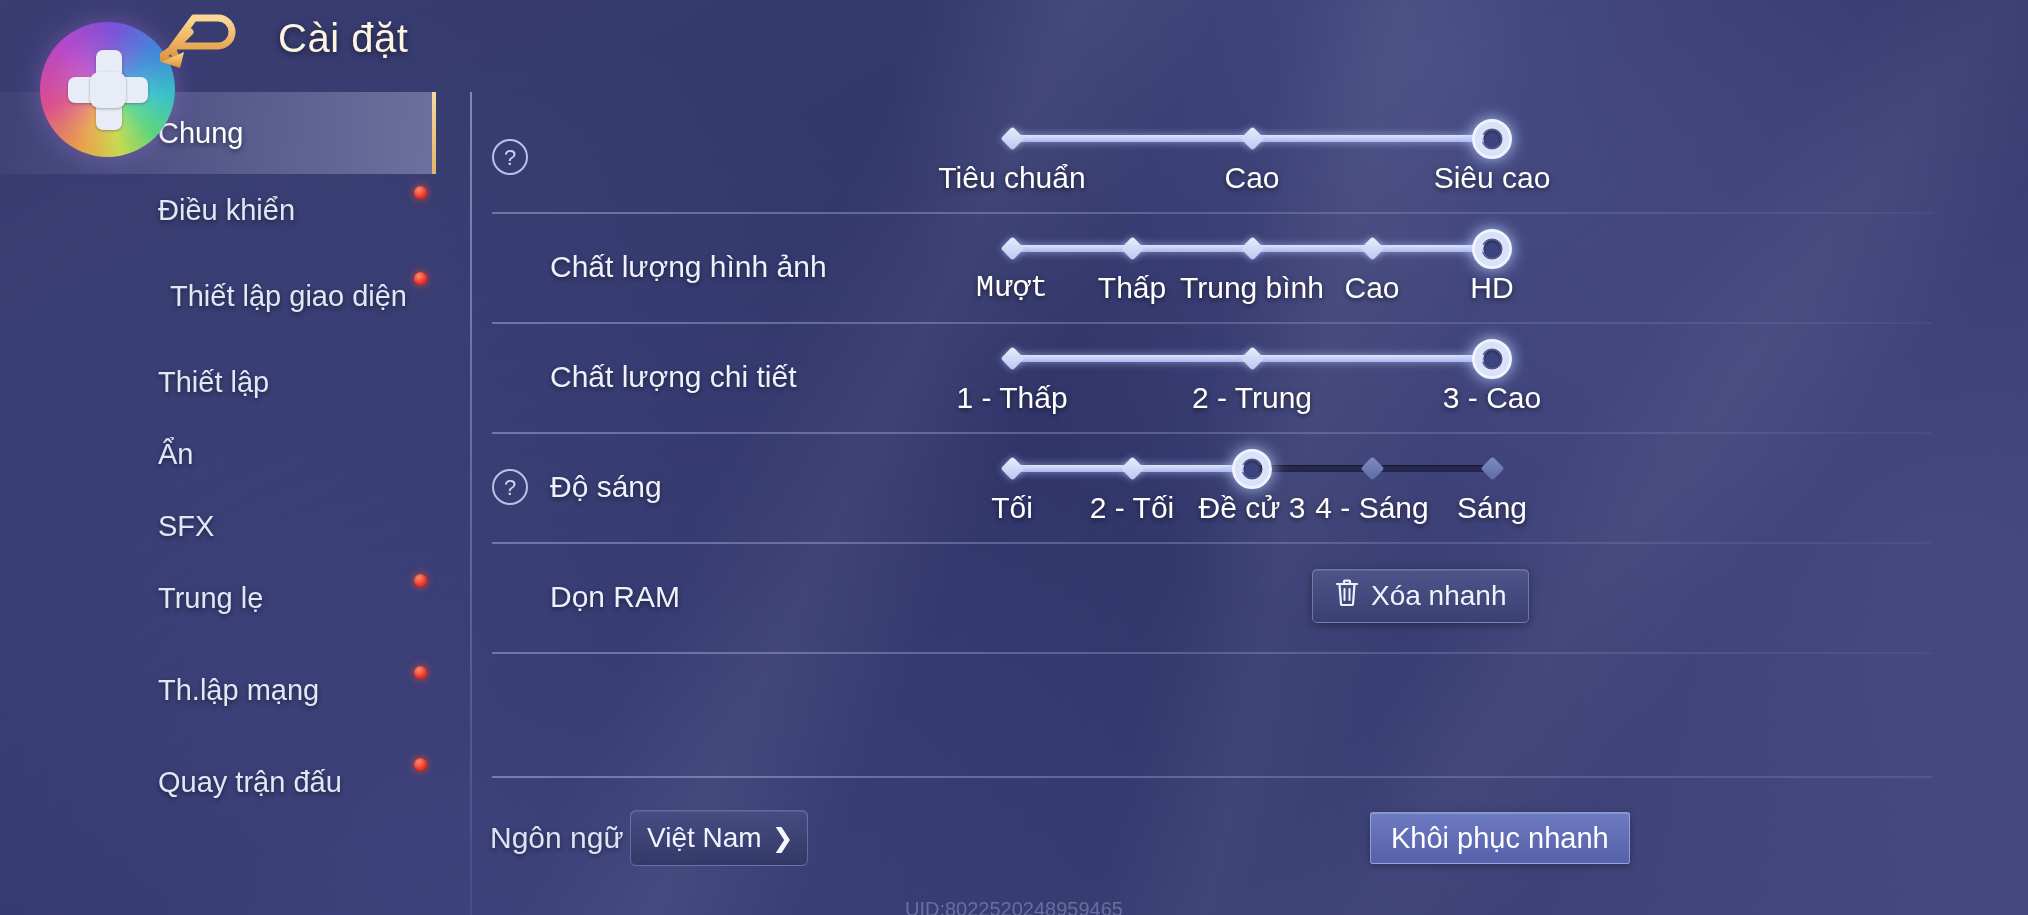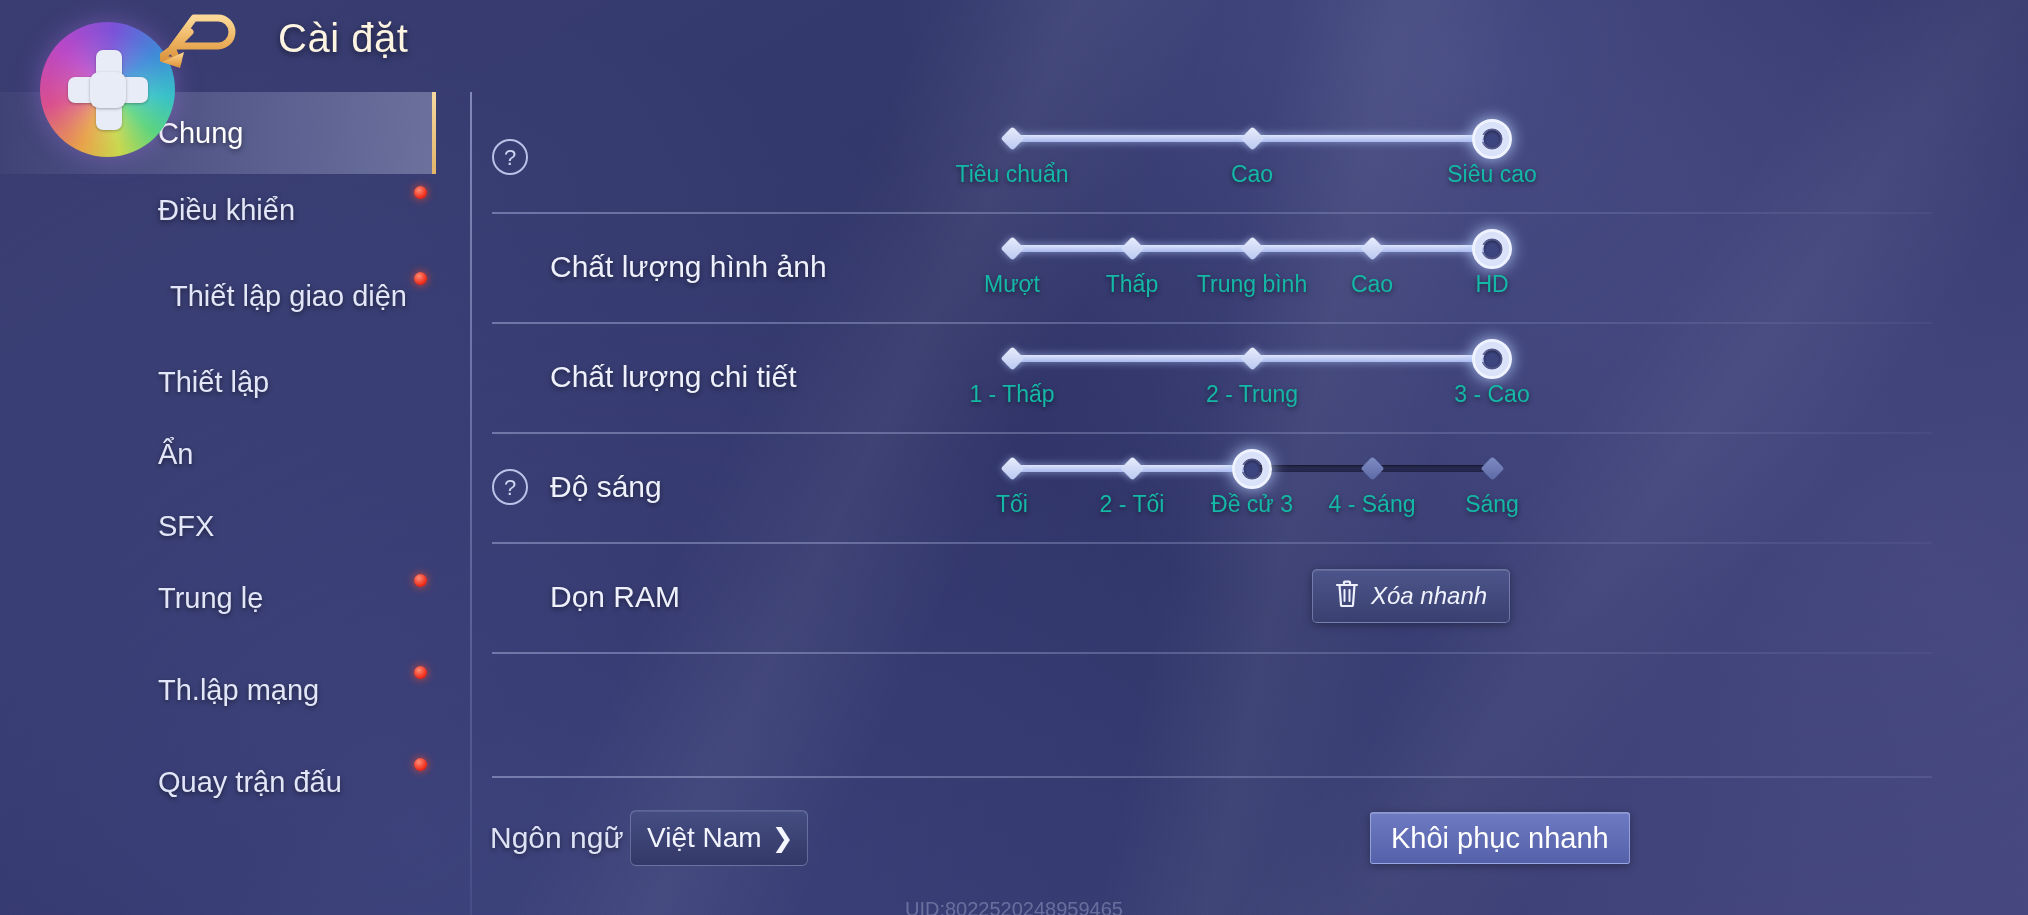--- a/index.html
+++ b/index.html
@@ -78,28 +78,28 @@
     background:linear-gradient(135deg,#e9eefc,#b9c7f1);box-shadow:0 0 7px rgba(190,210,255,.55);}
   .tick.off{background:linear-gradient(135deg,#7f8cc4,#5d69a4);box-shadow:none;}
   .knob{position:absolute;top:3.5px;width:40px;height:40px;margin-left:-20px;margin-top:-20px;
     border-radius:50%;background:radial-gradient(circle at 50% 50%, rgba(255,255,255,.05) 0 42%, #dbe4fb 45%, #b3c3f0 100%);
     border:3px solid #eef3ff;box-sizing:border-box;
     box-shadow:0 0 16px rgba(185,210,255,.9),inset 0 0 8px rgba(255,255,255,.6);}
   .knob:after{content:"";position:absolute;left:50%;top:50%;transform:translate(-50%,-50%);
     width:17px;height:17px;border-radius:50%;background:#3d4580;
     box-shadow:inset 0 1px 3px rgba(0,0,0,.45);}
   .stops{position:absolute;left:0;top:26px;width:100%;height:34px;}
-  .stop{position:absolute;transform:translateX(-50%);font-size:23px;color:#14b8a6;
+  .stop{position:absolute;transform:translateX(-50%);font-size:30px;color:#ffffff;
     white-space:nowrap;text-shadow:0 2px 5px rgba(0,0,0,.55);}
   
   #ram-btn{position:absolute;display:flex;align-items:center;justify-content:center;gap:12px;
     background:linear-gradient(180deg,rgba(78,86,140,.92),rgba(58,64,112,.92));
     border:1px solid rgba(168,180,225,.45);border-radius:5px;
     box-shadow:0 2px 8px rgba(0,0,0,.35),inset 0 1px 0 rgba(255,255,255,.12);
-    color:#f0f3fd;font-size:24px;cursor:pointer;font-style:italic;}
+    color:#f0f3fd;font-size:28px;cursor:pointer;}
   
   #footer-div{position:absolute;left:492px;top:776px;width:1440px;height:2px;
     background:linear-gradient(90deg,rgba(190,200,240,.45),rgba(190,200,240,.12));z-index:4;}
   #lang-label{position:absolute;left:490px;top:838px;transform:translateY(-50%);
     font-size:30px;color:#dde2f4;z-index:6;text-shadow:0 2px 5px rgba(0,0,0,.45);}
   #lang-select{position:absolute;left:630px;top:838px;transform:translateY(-50%);
     height:54px;padding:0 14px 0 16px;display:flex;align-items:center;gap:10px;
     background:linear-gradient(180deg,rgba(70,78,130,.92),rgba(50,56,102,.92));
     border:1px solid rgba(165,176,222,.40);border-radius:6px;
     box-shadow:inset 0 1px 0 rgba(255,255,255,.10);
@@ -205,21 +205,21 @@
         <div class="row-label">Chất lượng hình ảnh</div>
         <div class="slider" style="left: 520px; top: 33px; width: 480px;">
           <div class="track"></div>
           <div class="fill" style="width: 100%;"></div>
           <div class="tick" style="left: 0%;"></div>
           <div class="tick" style="left: 25%;"></div>
           <div class="tick" style="left: 50%;"></div>
           <div class="tick" style="left: 75%;"></div>
           <div class="knob" style="left: 100%;"></div>
           <div class="stops">
-            <div class="stop" style="left: 0%;">Mượt</div>
+            <div class="stop" style="left: 0%; font-family: Liberation Mono, monospace;">Mượt</div>
             <div class="stop" style="left: 25%;">Thấp</div>
             <div class="stop" style="left: 50%;">Trung bình</div>
             <div class="stop" style="left: 75%;">Cao</div>
             <div class="stop" style="left: 100%;">HD</div>
           </div>
         </div>
       </div>
       <div class="divider" style="top: 230px;"></div>
       <div class="row" style="top: 230px;">
         <div class="row-label">Chất lượng chi tiết</div>

